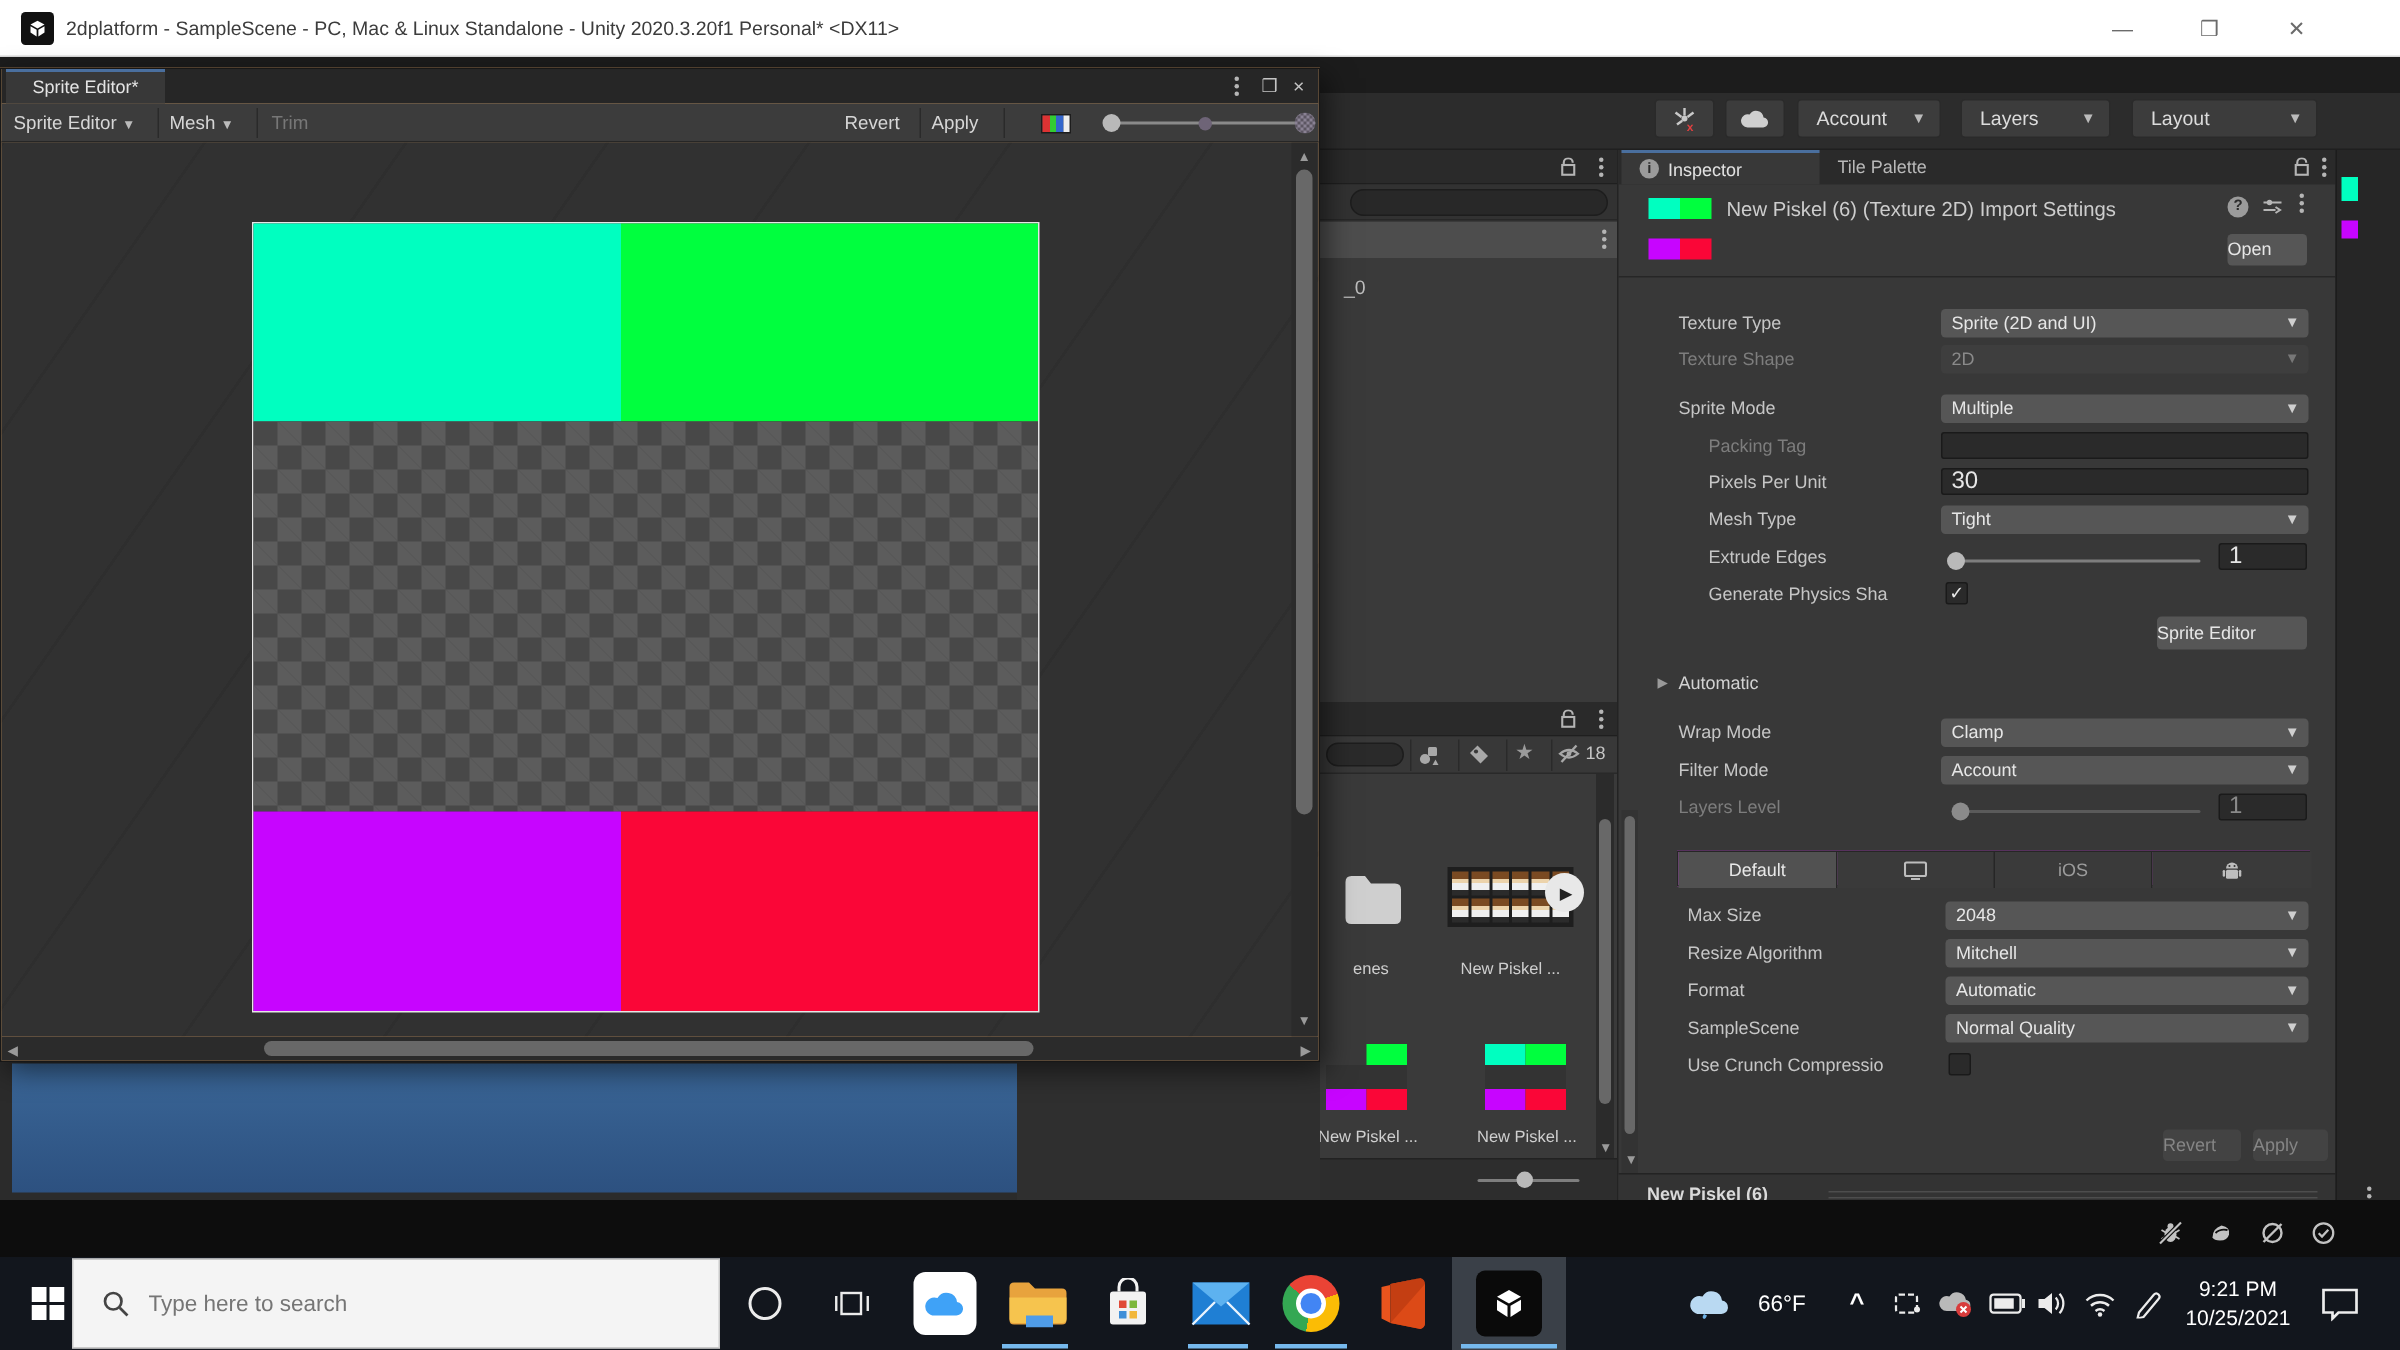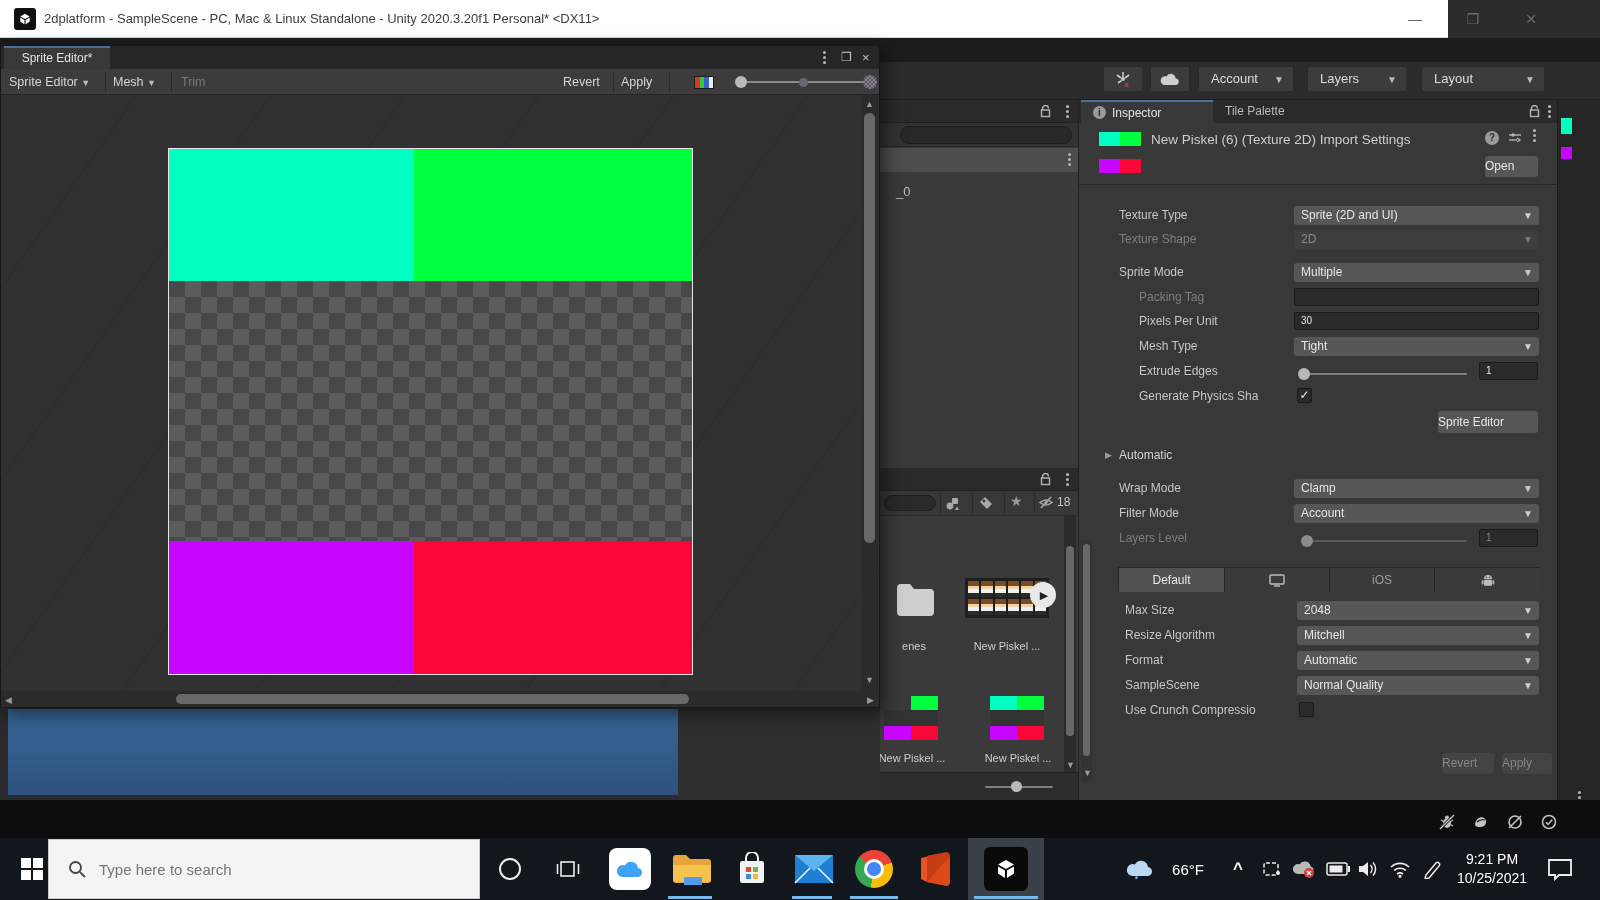--- a/index.html
+++ b/index.html
@@ -1,37 +1,37 @@
 <!DOCTYPE html>
 <html><head>
 <meta charset="utf-8">
 <style>
   *{box-sizing:border-box;margin:0;padding:0}
   html,body{width:1600px;height:900px}
   body{position:relative;overflow:hidden;background:#2b2b2b;font-family:"Liberation Sans",sans-serif;font-size:12px;color:#c8c8c8}
   .abs{position:absolute}
   .nowrap{white-space:nowrap}
   
-  .titlebar{left:0;top:0;width:1448px;height:38px;background:#ffffff;border-bottom:1px solid #d8d8d8}
+  .titlebar{left:0;top:0;width:1600px;height:38px;background:#ffffff;border-bottom:1px solid #d8d8d8}
   .titlebar .appicon{left:14px;top:8px;width:22px;height:22px;background:#111;border-radius:3px;display:flex;align-items:center;justify-content:center}
   .titlebar .ttext{left:44px;top:11px;font-size:13px;color:#3c3c3c}
   .wbtn{top:10px;width:26px;height:18px;color:#6b6b6b;font-size:14px;text-align:center;line-height:18px}
   
   .menuband{left:0;top:38px;width:1600px;height:24px;background:#1c1c1c}
   .toolband{left:0;top:62px;width:1600px;height:38px;background:#2c2c2c;border-bottom:1px solid #1f1f1f}
   .ubtn{top:66px;height:26px;background:#3c3c3c;border:1px solid #2a2a2a;border-radius:3px;color:#dcdcdc;font-size:13px;line-height:24px;padding-left:12px}
   .ubtn .caret{position:absolute;right:9px;top:1px;font-size:10px;color:#bbb}
   .iconbtn{top:66px;width:40px;height:26px;background:#3c3c3c;border:1px solid #2a2a2a;border-radius:3px;display:flex;align-items:center;justify-content:center}
   
   .kebab{width:3px;height:3px;border-radius:50%;background:#b5b5b5;box-shadow:0 -5px 0 #b5b5b5,0 5px 0 #b5b5b5}
   .dd{position:absolute;height:19px;background:#565656;border-radius:3px;color:#e6e6e6;line-height:19px;padding-left:7px;font-size:12px}
   .dd .caret{position:absolute;right:6px;top:0;font-size:10px;color:#cfcfcf}
   .dd.disabled{background:#3e3e3e;color:#8a8a8a}
   .dd.disabled .caret{color:#777}
-  .tin{position:absolute;height:18px;background:#2a2a2a;border:1px solid #1a1a1a;border-radius:2px;color:#e6e6e6;line-height:16px;padding-left:6px;font-size:10px}
+  .tin{position:absolute;height:18px;background:#2a2a2a;border:1px solid #1a1a1a;border-radius:2px;color:#e6e6e6;line-height:16px;padding-left:6px;font-size:16px}
   .btn{position:absolute;background:#565656;border-radius:3px;color:#e6e6e6;text-align:left;font-size:12px}
   .btn.dim{background:#434343;color:#858585}
   .cb{position:absolute;width:15px;height:15px;background:#2a2a2a;border:1px solid #1a1a1a;border-radius:2px;color:#e8e8e8;font-size:12px;line-height:13px;text-align:center}
   .track{position:absolute;height:2px;background:#7e7e7e;border-radius:1px}
   .knob{position:absolute;width:12px;height:12px;border-radius:50%;background:#b9b9b9}
   .lbl{position:absolute;font-size:12px;color:#c6c6c6;white-space:nowrap}
   .lbl.dim{color:#7d7d7d}
   .vline{position:absolute;width:1px;background:#2a2a2a}
   
   .midcol{left:880px;top:100px;width:198px;height:700px;background:#3a3a3a}
@@ -338,20 +338,25 @@
 
   <div class="lbl" style="left:46px;top:578px">SampleScene</div>
   <div class="dd" style="left:218px;top:576px;width:242px"><span>Normal Quality</span><span class="caret">▼</span></div>
 
   <div class="lbl" style="left:46px;top:603px">Use Crunch Compressio</div>
   <div class="cb" style="left:220px;top:602px"></div>
 
   <div class="btn dim" style="left:363px;top:653px;width:52px;height:21px;line-height:21px">Revert</div>
   <div class="btn dim" style="left:423px;top:653px;width:50px;height:21px;line-height:21px">Apply</div>
 
+  <div class="abs" style="left:0;top:682px;width:100%;height:26px;background:#333;border-top:1px solid #232323">
+    <div class="lbl" style="left:19px;top:6px;font-weight:bold;color:#dadada">New Piskel (6)</div>
+    <div class="abs" style="left:140px;top:11px;width:326px;height:1px;background:#4d4d4d"></div>
+    <div class="abs" style="left:140px;top:15px;width:326px;height:1px;background:#4d4d4d"></div>
+  </div>
 
   <div class="sbar" style="left:2px;top:440px;width:11px;height:242px;background:#333">
     <div class="sthumb" style="left:2px;top:4px;width:7px;height:212px"></div>
     <div class="sarrow" style="left:2px;top:228px">▼</div>
   </div>
 </div>
 
 <div class="abs" style="left:1557px;top:100px;width:43px;height:708px;background:#262626;border-left:1px solid #1c1c1c">
   <div class="abs" style="left: 3px; top: 18px; width: 11px; height: 16px; background: rgb(0, 255, 192);"></div>
   <div class="abs" style="left: 3px; top: 47px; width: 11px; height: 12px; background: rgb(199, 5, 255);"></div>

